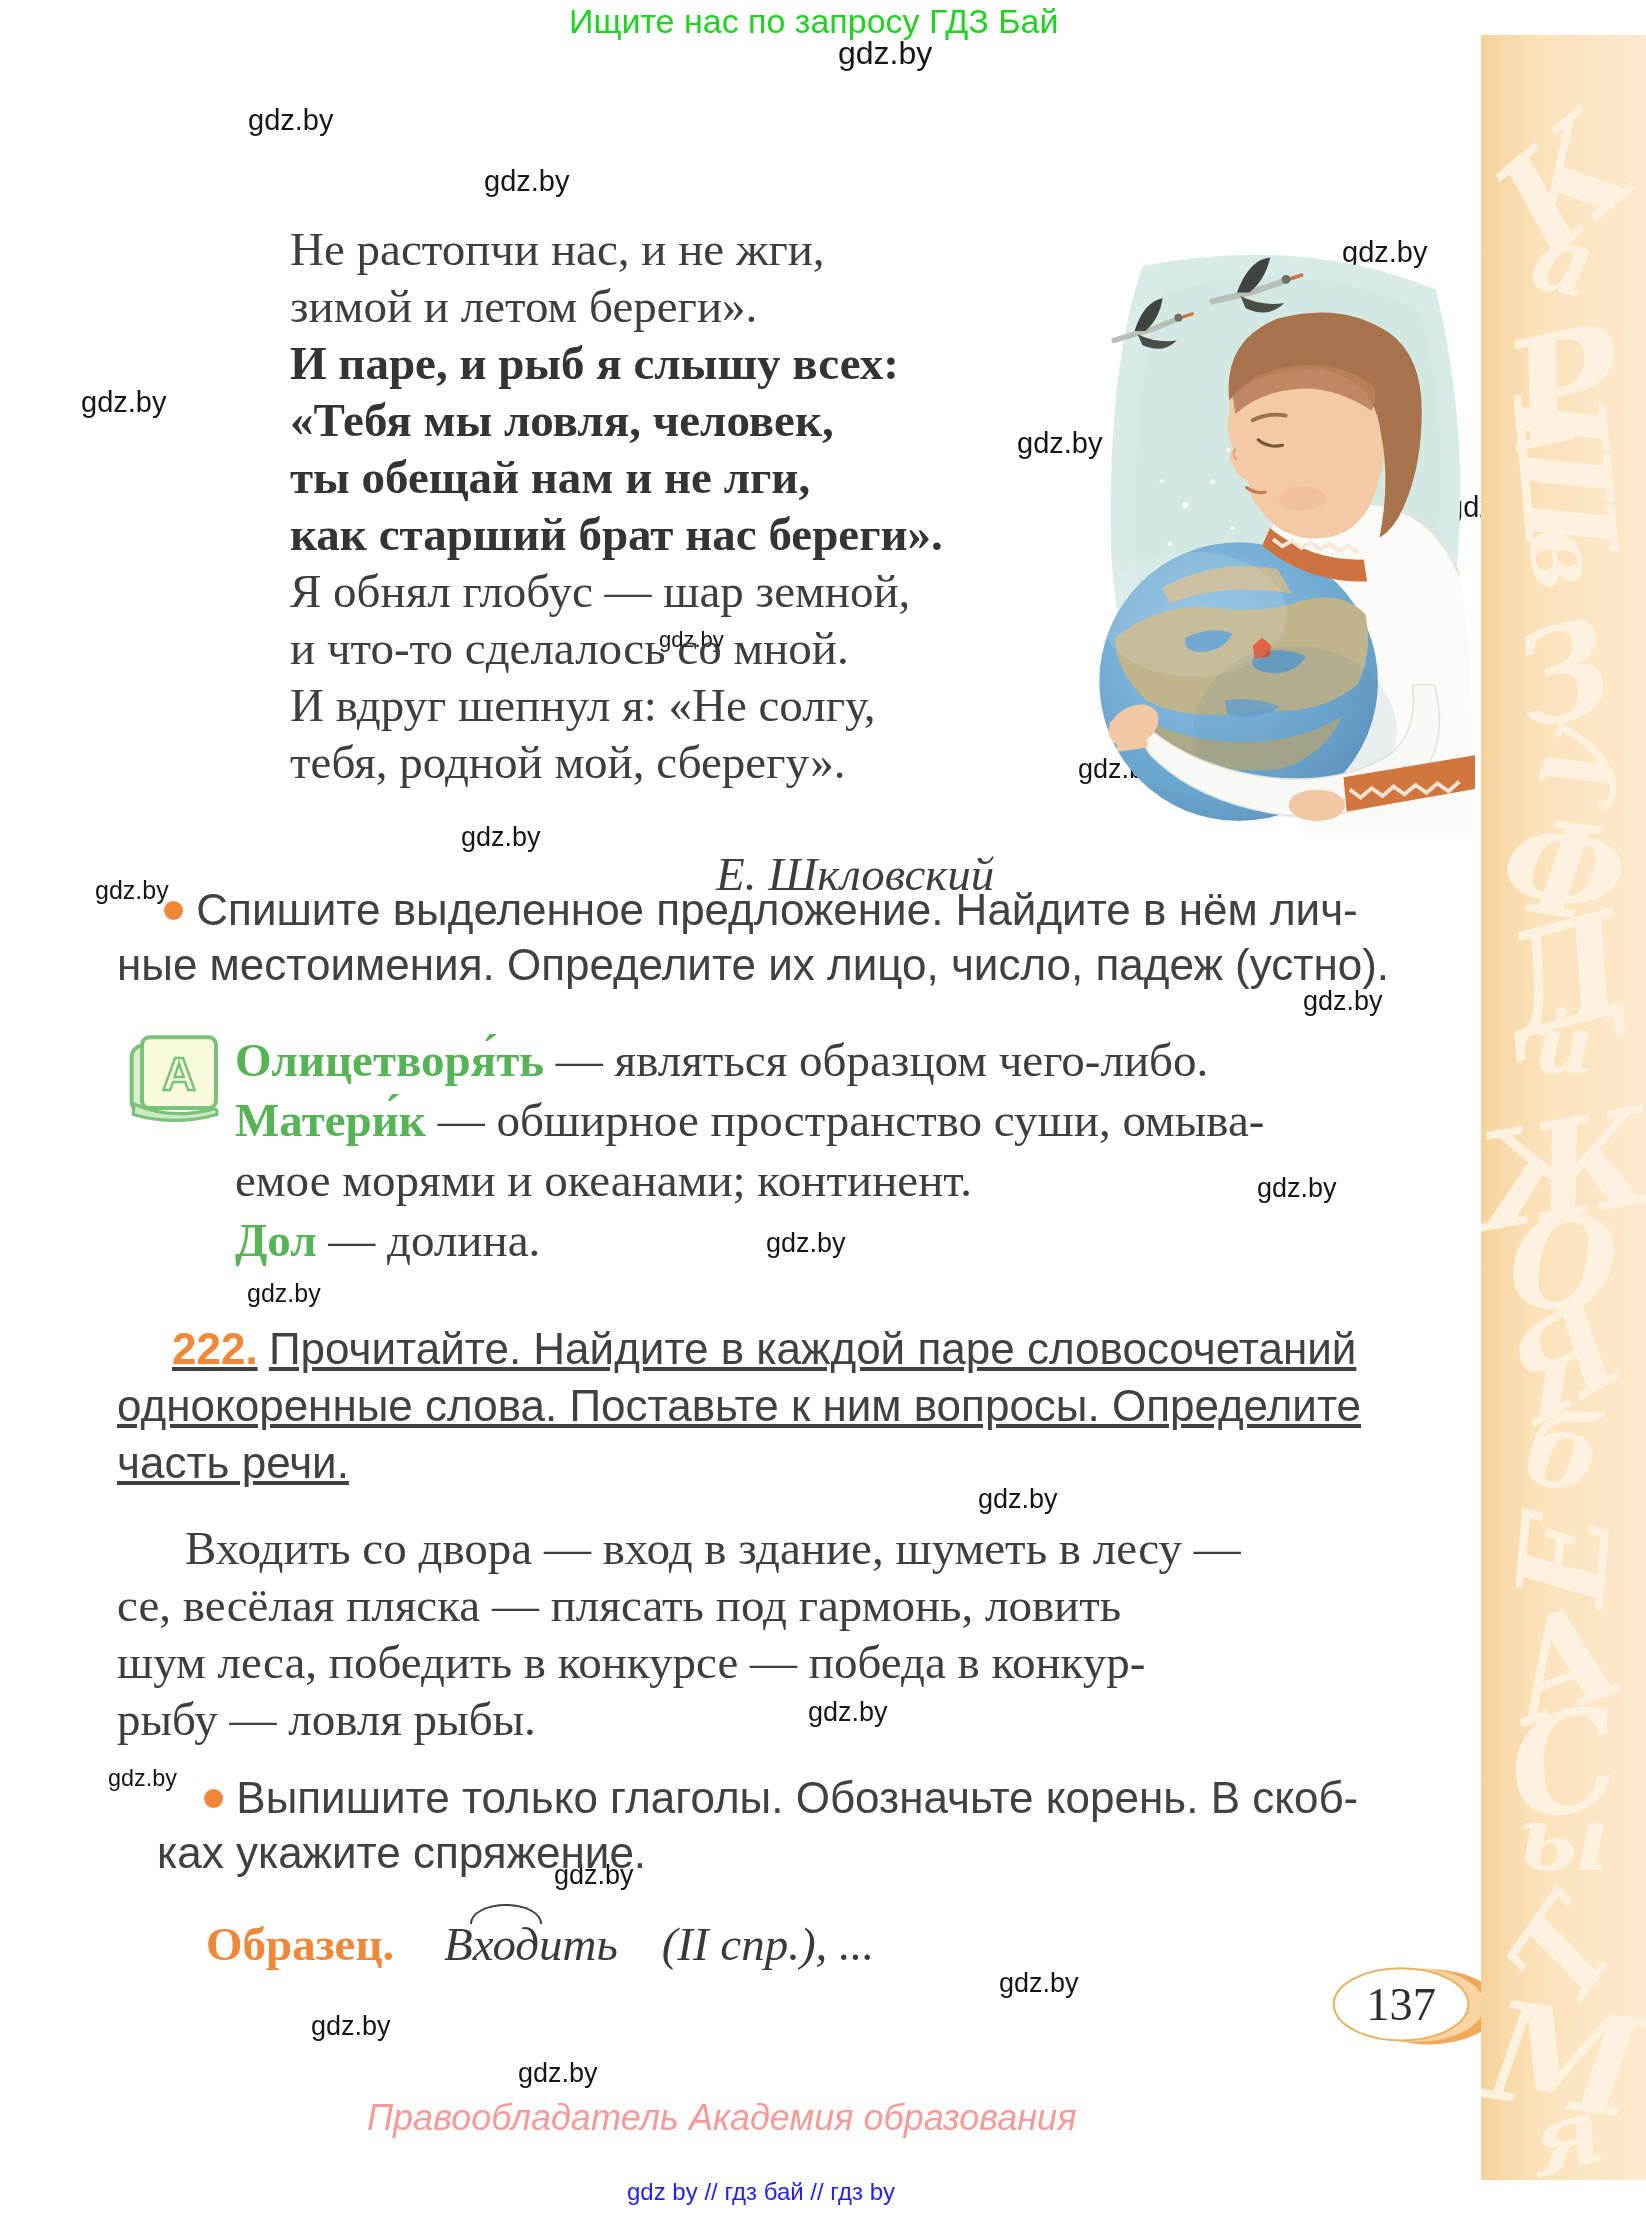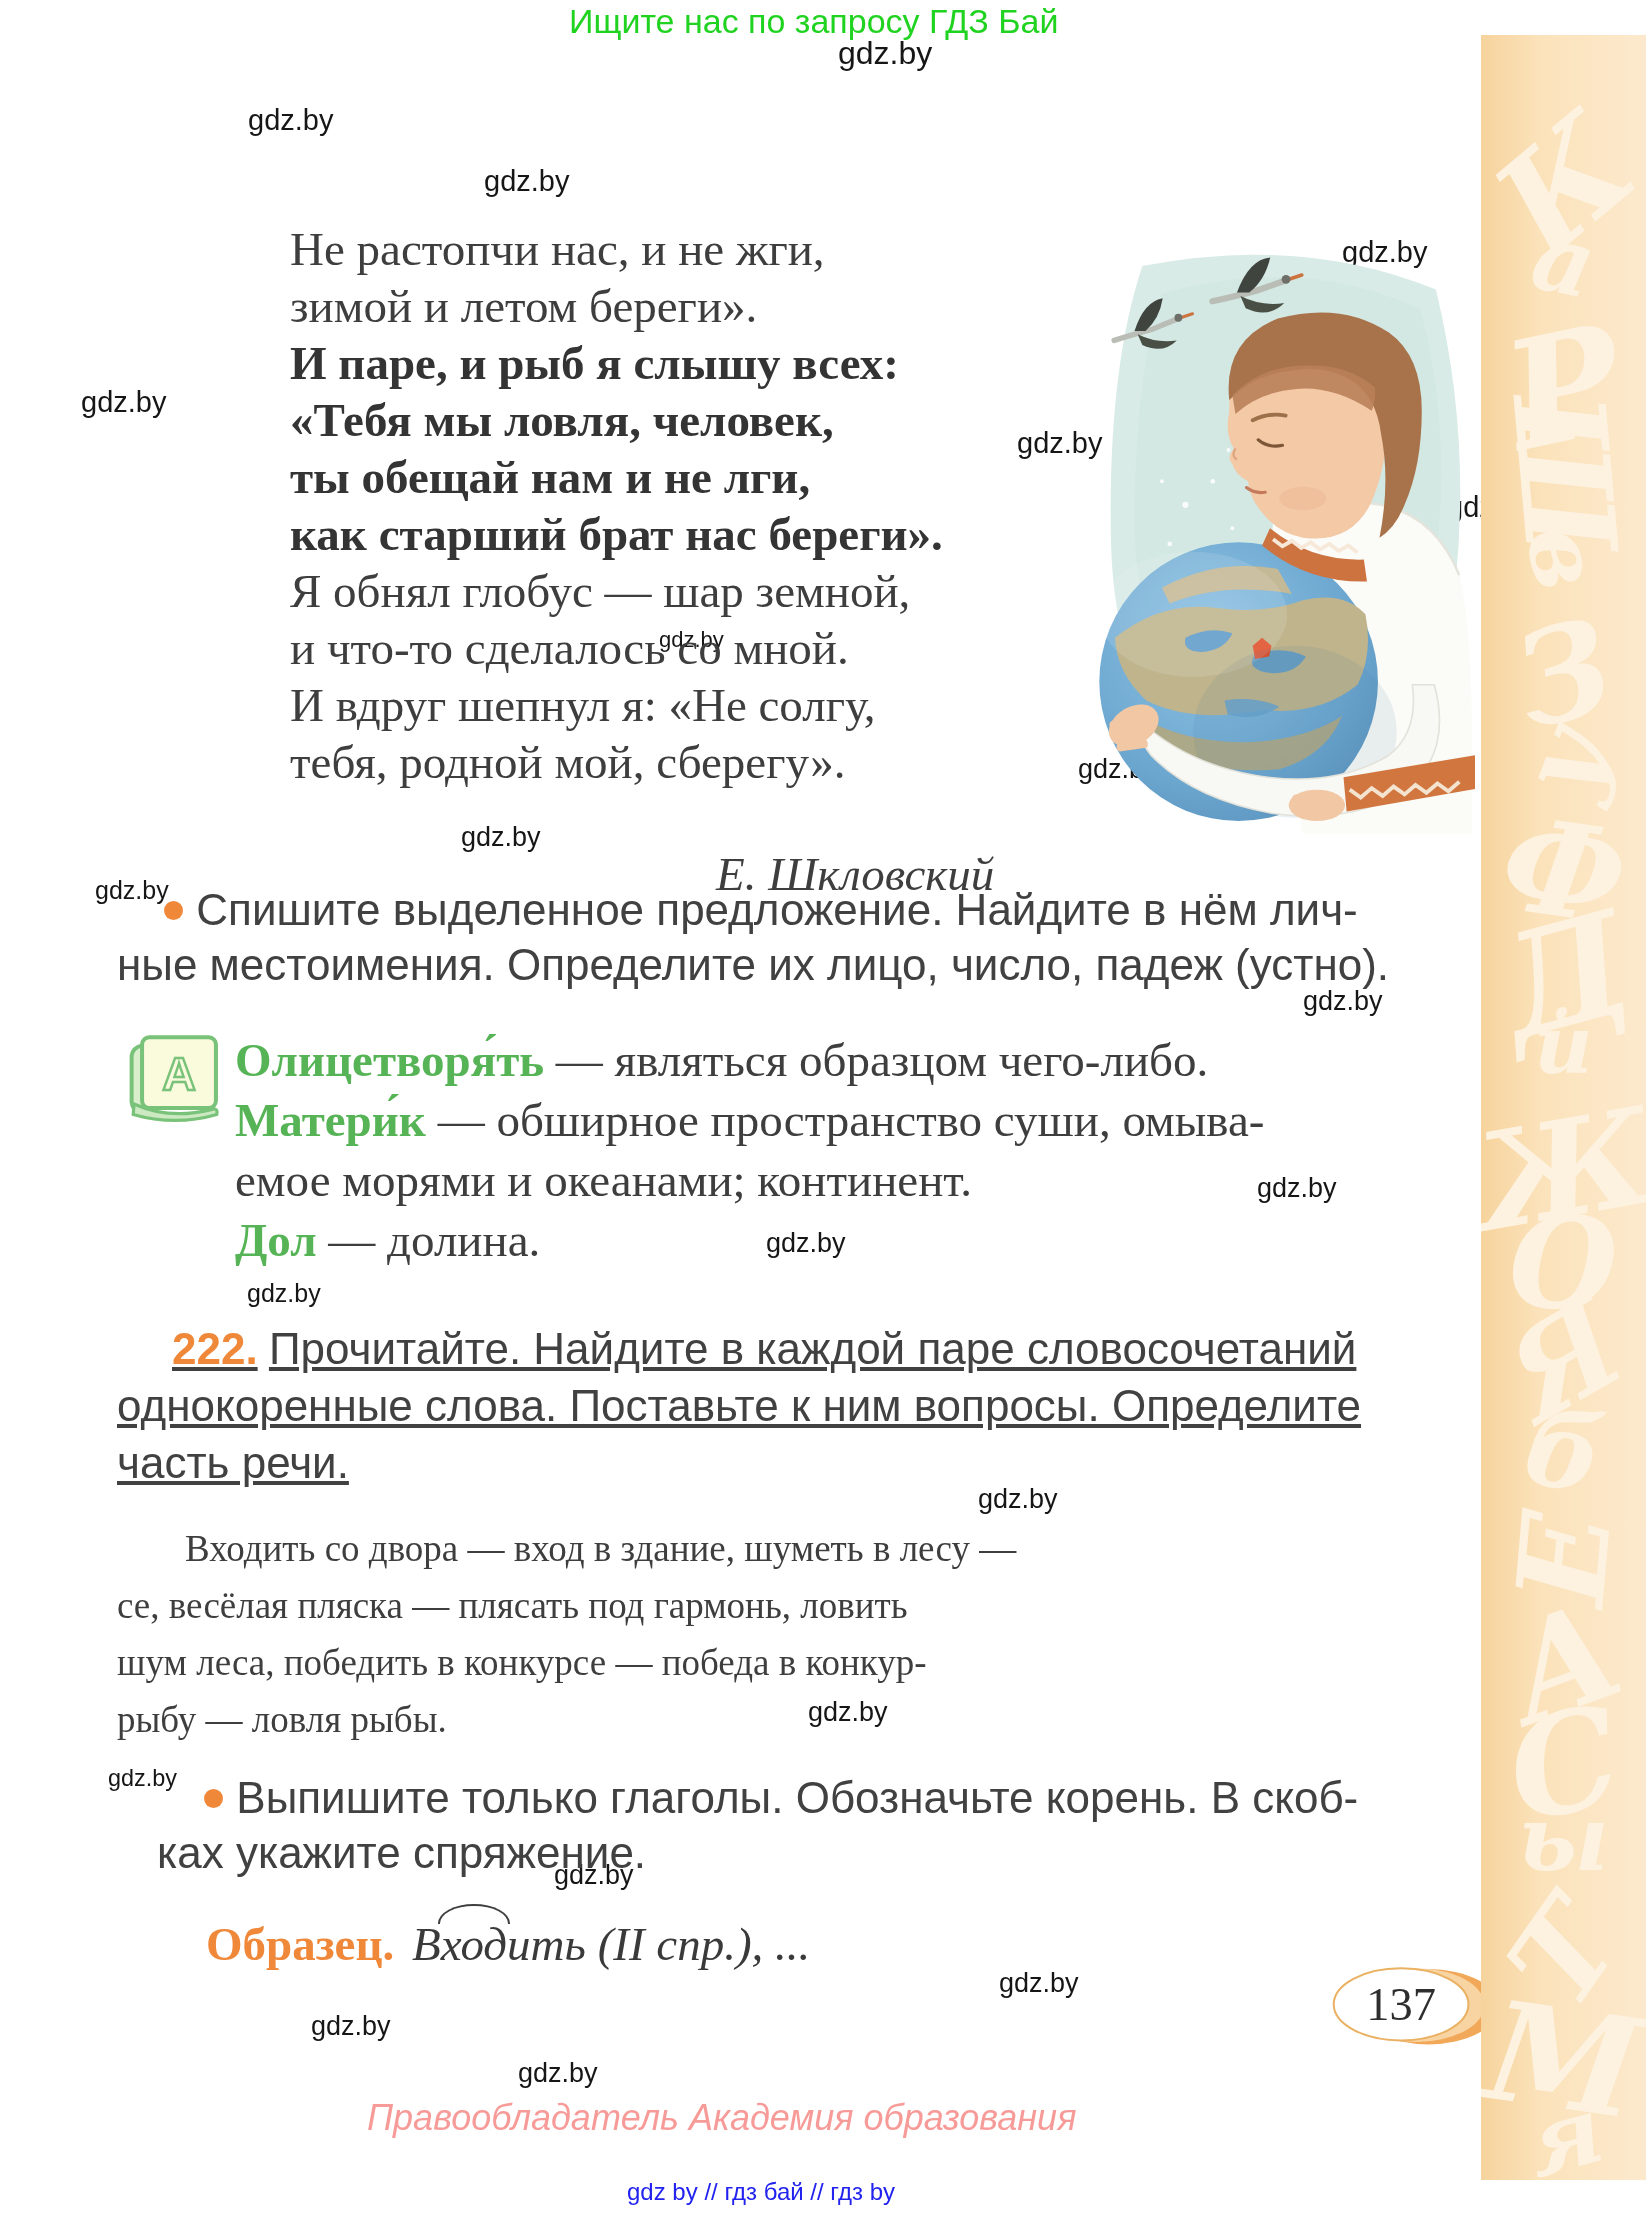--- a/index.html
+++ b/index.html
@@ -24,27 +24,27 @@
         margin:0 13px 6.4px 47px;vertical-align:middle;}
   
   .book-icon{position:absolute;left:126px;top:1033px;}
   .dict{position:absolute;left:235px;top:1030px;width:1225px;font-size:47px;line-height:60px;}
   .dict-line{white-space:nowrap;}
   .dict .term{color:#56b456;font-weight:700;}
   
   .ex-intro{position:absolute;left:117px;top:1320px;width:1362px;font-family:"Liberation Sans",sans-serif;
         color:#414141;font-size:44px;line-height:57px;text-decoration:underline;}
   .ex-num{color:#f0883a;font-weight:700;margin-left:55px;margin-right:11.3px;}
-  .ex-body{position:absolute;left:117px;top:1520px;width:1362px;font-size:37px;line-height:57px;}
+  .ex-body{position:absolute;left:117px;top:1520px;width:1362px;font-size:47px;line-height:57px;}
   .ex-body div:first-of-type{text-indent:68px;}
   .b-line{white-space:nowrap;}
   
   .sample{position:absolute;left:206px;top:1917px;font-size:47px;white-space:nowrap;}
   .sample-label{color:#f0883a;font-weight:700;margin-right:17.7px;}
-  .sample-word,.sample-tail{font-style:italic;color:#3a3a3a;}
+  .sample-word,.sample-tail{font-style:italic;color:#3a3a3a;margin-left:32px;}
   .root{position:relative;display:inline-block;}
   .root::before{content:"";position:absolute;left:-3.2px;right:-3.2px;top:-13px;height:17.7px;
         border:2.4px solid #3f3f3f;border-bottom:none;border-radius:50% 50% 0 0/100% 100% 0 0;}
   
   .pagenum{position:absolute;left:1330px;top:1965px;}
   
   .strip{position:absolute;left:1481px;top:35px;width:165px;height:2145px;overflow:hidden;
         background:linear-gradient(90deg,#f6d39c 0%,#fbe2ba 35%,#fce9cd 100%);}
   .strip-letter{position:absolute;left:50%;color:#fdf2e0;font-family:"DejaVu Serif",serif;
         font-style:italic;font-weight:700;line-height:1;transform:translateX(-50%);}

